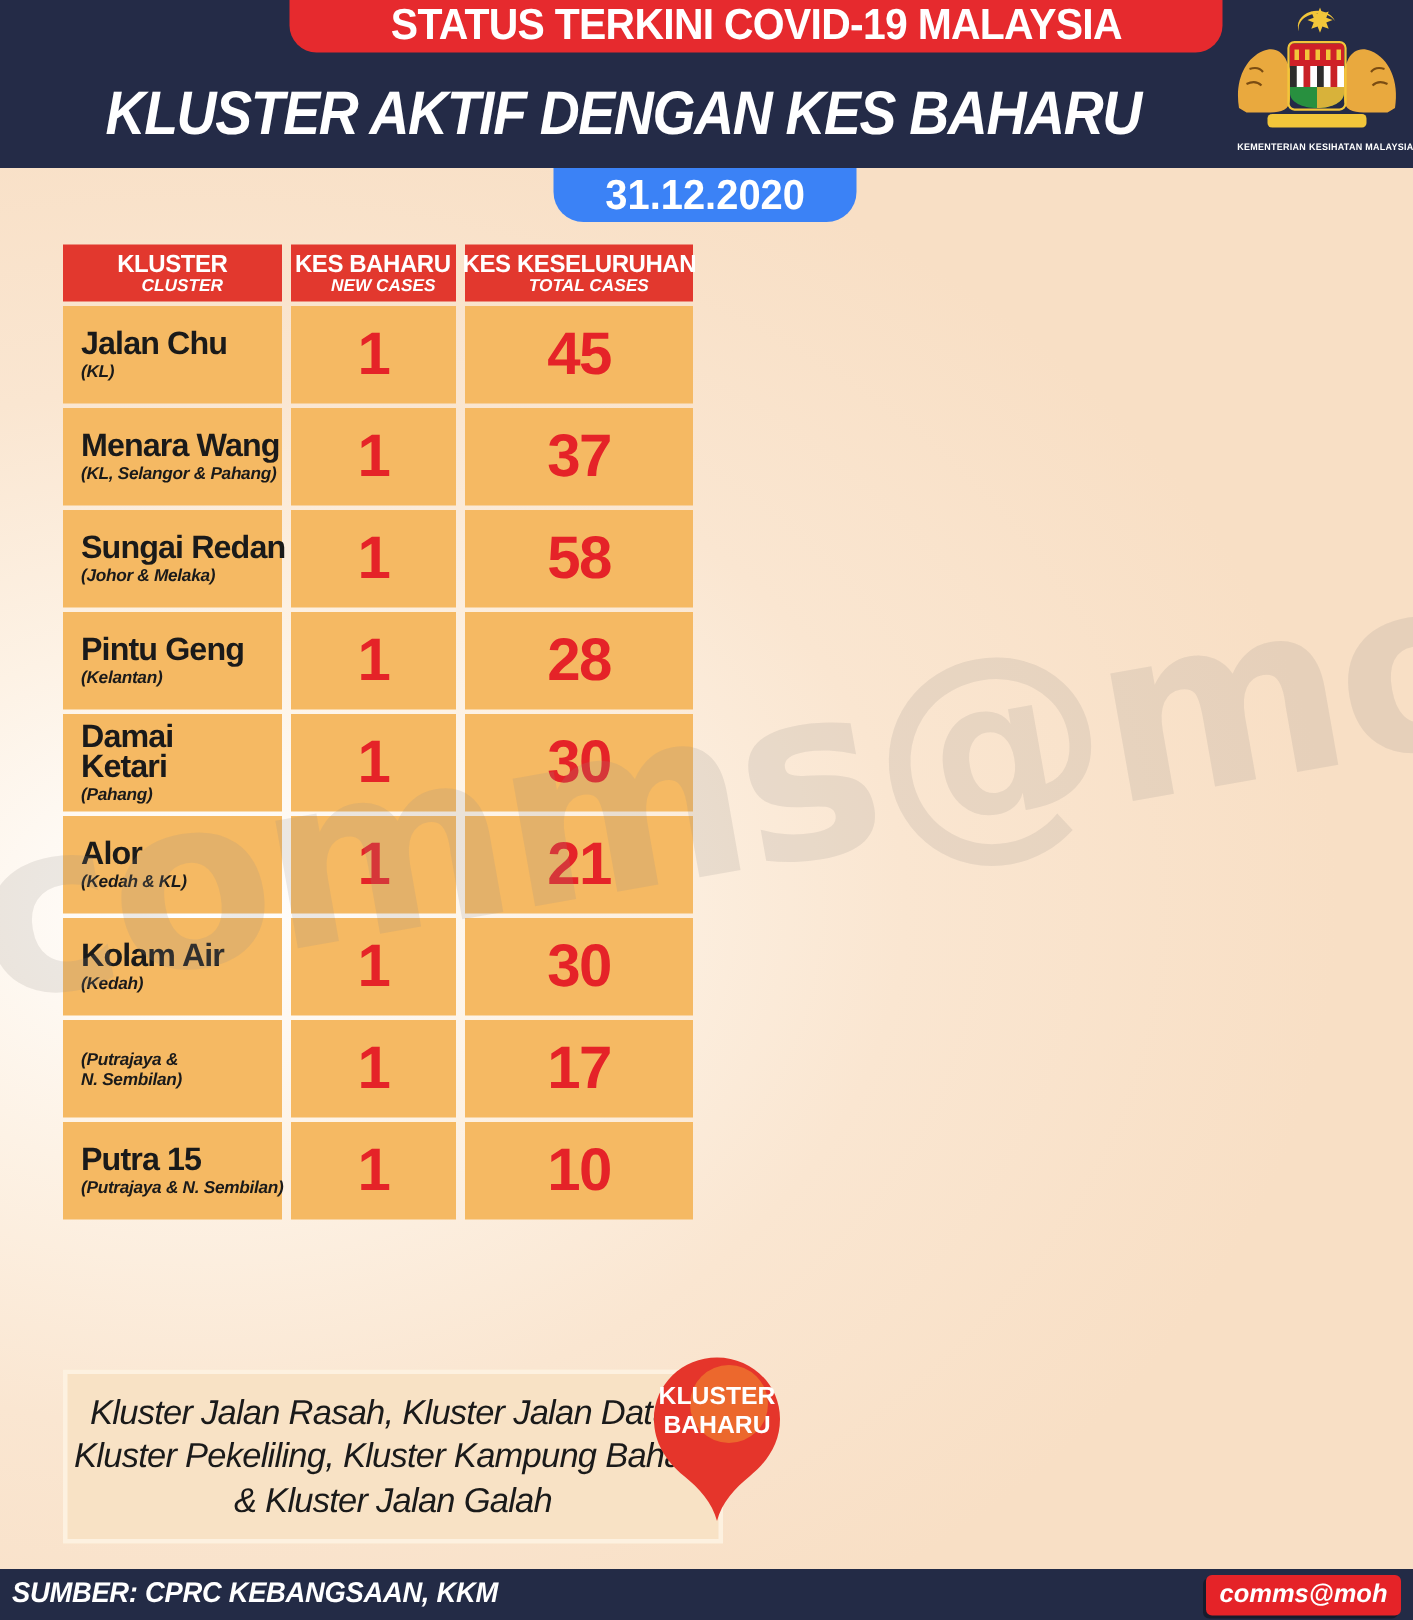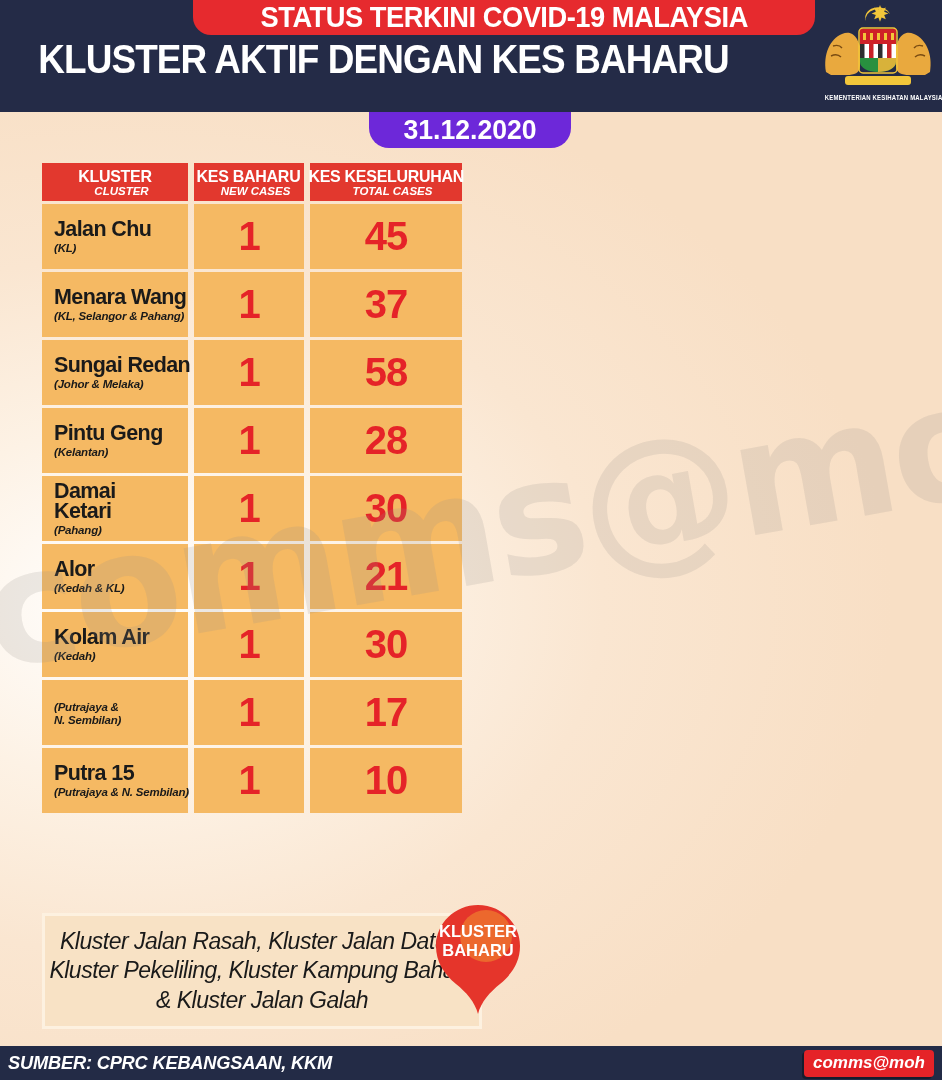--- a/index.html
+++ b/index.html
@@ -9,27 +9,27 @@
     background:#f8e1c9;
     background-image:radial-gradient(ellipse 760px 560px at 14% 56%,
       #ffffff 0%, #fdf2e5 32%, #fae6d1 62%, #f8dfc5 100%);
   }
   
   .header{position:absolute;left:0;top:0;width:942px;height:112px;background:#242b47;z-index:2;}
   .red-banner{position:absolute;left:193px;top:0;width:622px;height:35px;background:#e62a2e;
     border-radius:0 0 18px 18px;display:flex;align-items:center;justify-content:center;}
   .red-banner .txt{color:#fff;font-weight:700;font-size:29px;letter-spacing:-0.5px;
     transform:scaleX(0.94);white-space:nowrap;}
-  .main-title{position:absolute;left:0;top:36px;width:830px;text-align:left;}
+  .main-title{position:absolute;left:0;top:52px;width:830px;text-align:center;font-style:italic;}
   .main-title .txt{display:inline-block;color:#fff;font-weight:700;font-size:41px;
     letter-spacing:-1px;transform:scaleX(0.9);white-space:nowrap;}
   .logo{position:absolute;right:8px;top:4px;width:112px;height:104px;text-align:center;}
   .logo-caption{color:#fff;font-size:6.3px;font-weight:700;letter-spacing:0.2px;
     transform:scaleX(0.95);white-space:nowrap;margin-top:-2px;}
-  .date-tab{position:absolute;left:369px;top:112px;width:202px;height:36px;background:#6d28d9;
+  .date-tab{position:absolute;left:369px;top:112px;width:202px;height:36px;background:#3b82f6;
     border-radius:0 0 20px 20px;display:flex;align-items:center;justify-content:center;z-index:2;}
   .date-tab .txt{color:#fff;font-weight:700;font-size:28px;letter-spacing:0;transform:scaleX(0.95);}
   
   .watermark{position:absolute;left:-15px;top:533px;width:1000px;height:164px;z-index:3;
     transform:rotate(-10deg);transform-origin:0 50%;pointer-events:none;
     font-family:"DejaVu Sans",sans-serif;font-weight:700;font-size:158px;letter-spacing:-4px;
     color:rgba(148,142,138,0.18);white-space:nowrap;line-height:164px;}
   
   .table{position:absolute;left:42px;top:163px;display:grid;
     grid-template-columns:146px 110px 152px;column-gap:6px;row-gap:3px;z-index:1;}

